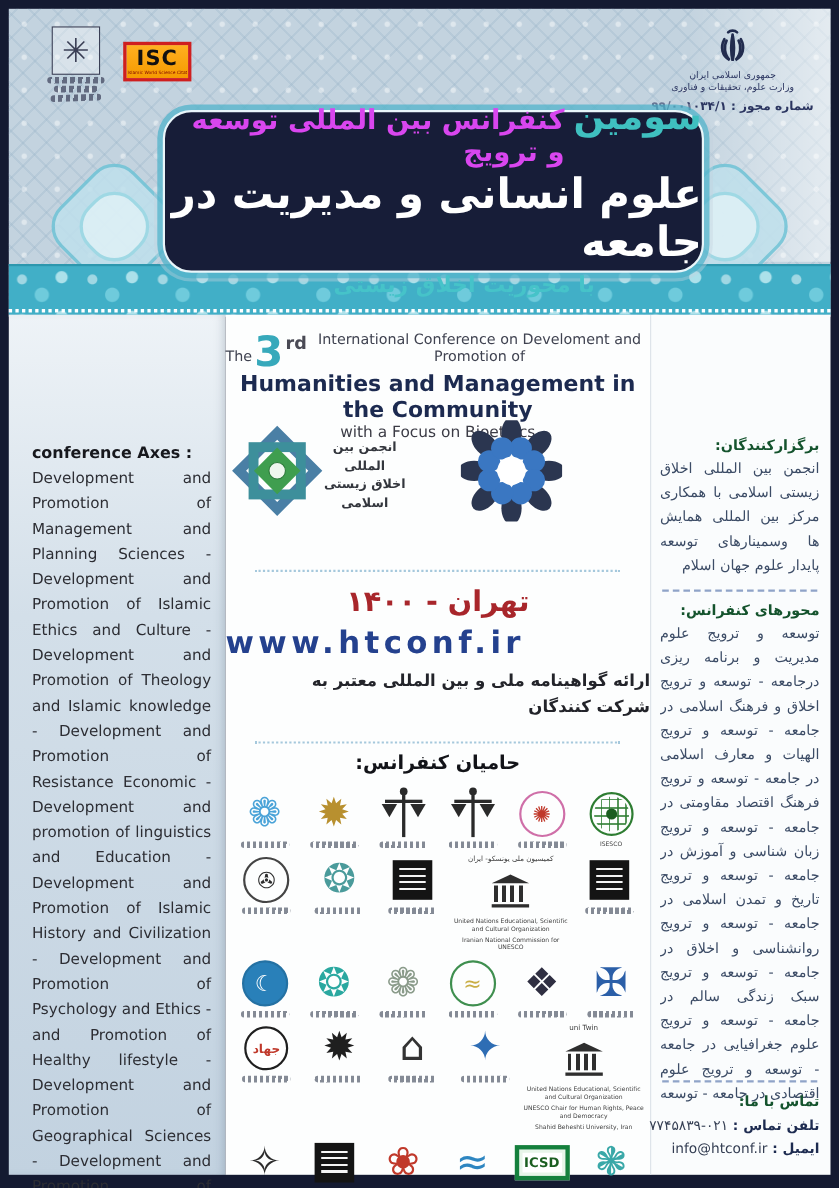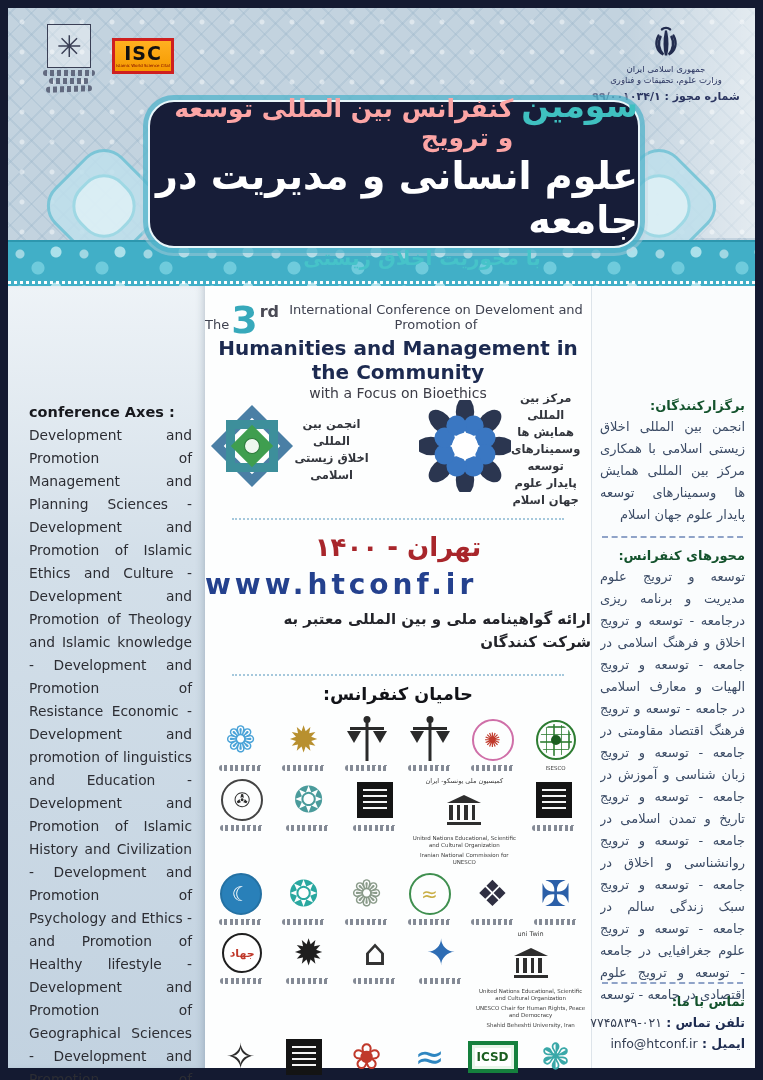--- a/index.html
+++ b/index.html
@@ -54,21 +54,21 @@
   .cartouche{
     position:absolute;left:148px;top:100px;width:492px;height:148px;z-index:2;
     background:#171d38;border-radius:26px;
     border:2px solid #e9f6fa;
     box-shadow:0 0 0 5px rgba(65,175,199,.65), 0 0 0 8px rgba(195,211,223,.4);
     display:flex;flex-direction:column;align-items:center;justify-content:center;
     direction:rtl;
   }
   .cart-l1{display:flex;align-items:baseline;gap:8px;}
   .cart-accent{color:#3fc0c0;font-size:33px;font-weight:800;}
-  .cart-rest{color:#fca5a5;font-size:25px;font-weight:700;margin-top:16px;}
+  .cart-rest{color:#d946ef;font-size:25px;font-weight:700;margin-top:16px;}
   .cart-l2{color:#ffffff;font-size:38px;font-weight:800;margin-top:2px;letter-spacing:1px;}
   .cart-sub{color:#46c3c9;font-size:20px;font-weight:700;margin-top:4px;transform:translateX(28px);}
   
   .left-col{
     position:absolute;left:8px;top:286px;width:197px;height:782px;
     background:linear-gradient(180deg,#eef3f7 0%,#d3dfe9 35%,#c2d2e0 100%);
     background-blend-mode:normal;
     box-shadow:inset -6px 0 10px -6px rgba(60,80,100,.35);
     padding:118px 13px 0 21px;
   }
@@ -245,24 +245,20 @@
               <circle cx="50" cy="26" r="11" transform="rotate(112.5 50 50)"></circle>
               <circle cx="50" cy="26" r="11" transform="rotate(157.5 50 50)"></circle>
               <circle cx="50" cy="26" r="11" transform="rotate(202.5 50 50)"></circle>
               <circle cx="50" cy="26" r="11" transform="rotate(247.5 50 50)"></circle>
               <circle cx="50" cy="26" r="11" transform="rotate(292.5 50 50)"></circle>
               <circle cx="50" cy="26" r="11" transform="rotate(337.5 50 50)"></circle>
             </g>
             <circle cx="50" cy="50" r="14" fill="#ffffff"></circle>
           </svg>
         </div>
-        <div class="org-cap">
-          <div>مرکز بین المللی همایش ها وسمینارهای</div>
-          <div>توسعه پایدار علوم جهان اسلام</div>
-        </div>
       </div>
     </div>
 
     <div class="divider-dot" style="top:232px;"></div>
 
     <div class="city">تهران - ۱۴۰۰</div>
     <div class="url">www.htconf.ir</div>
     <div class="cert">
       <div>ارائه گواهینامه ملی و بین المللی معتبر به</div>
       <div>شرکت کنندگان</div>

